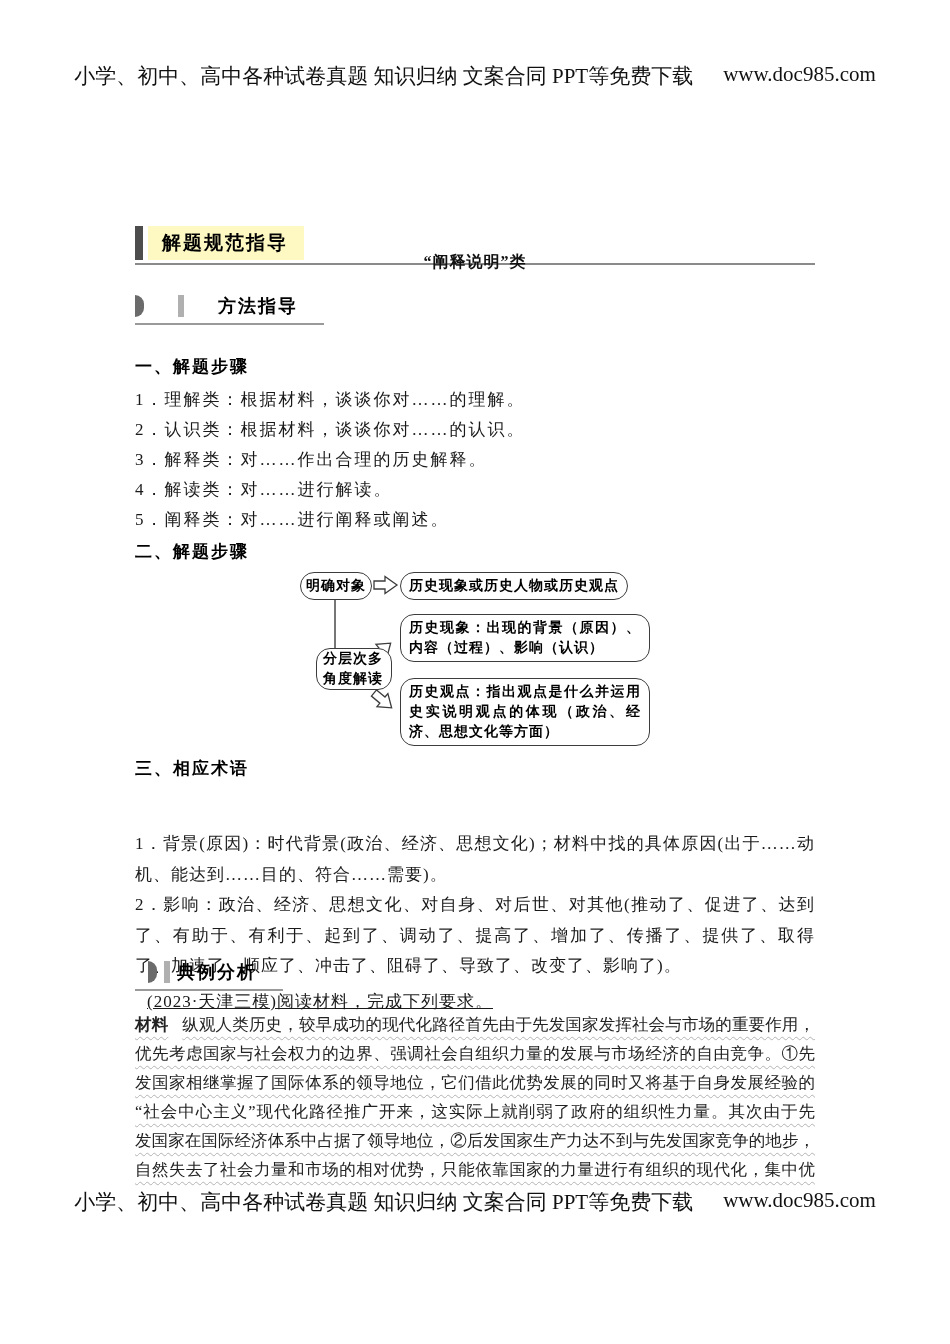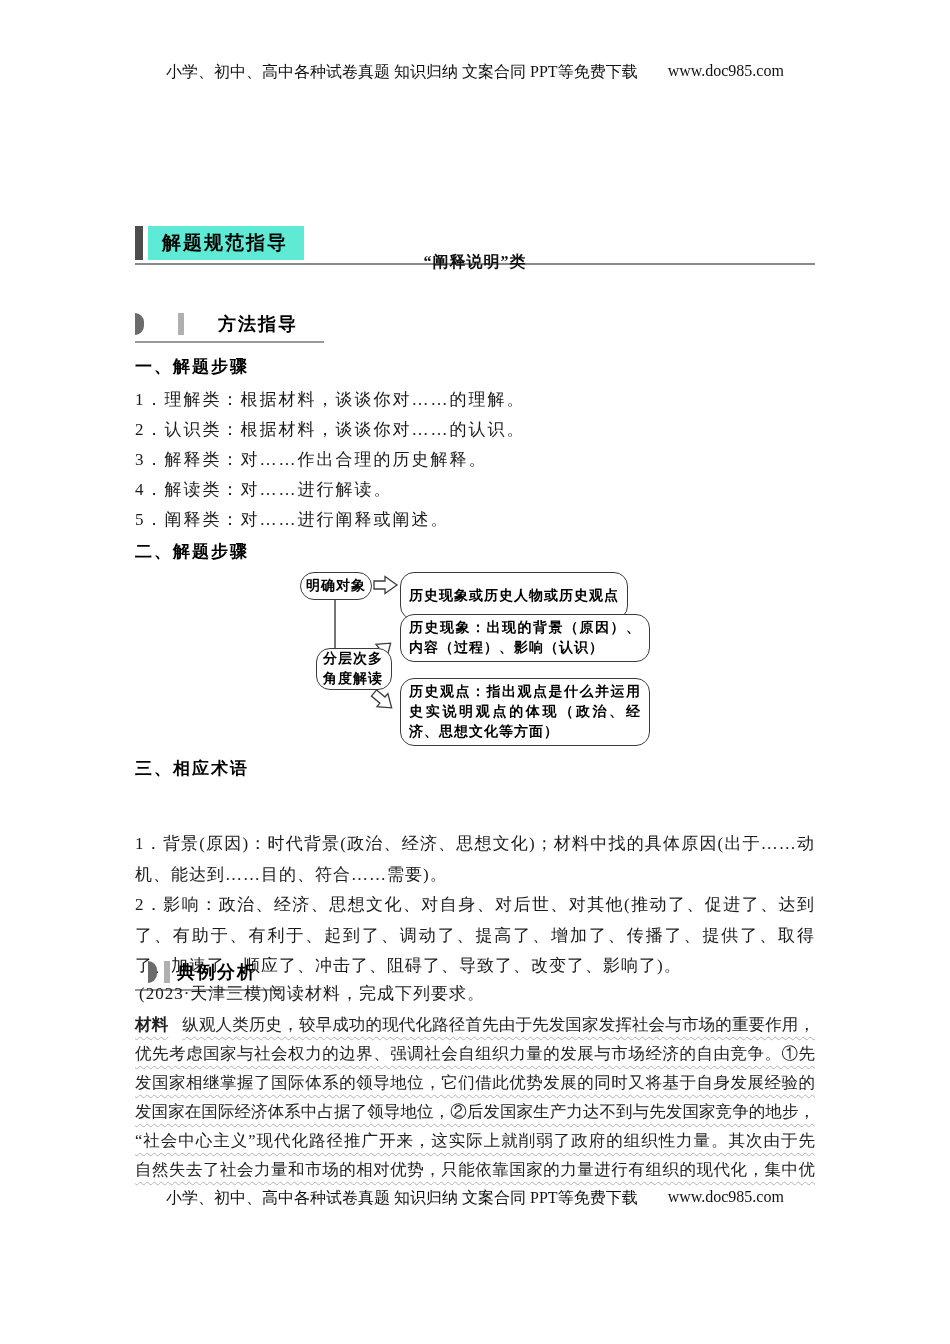--- a/index.html
+++ b/index.html
@@ -2,26 +2,26 @@
 <html><head>
 <meta charset="utf-8">
 <style>
   html,body{margin:0;padding:0;background:#fff;}
   .page{position:relative;width:950px;height:1344px;background:#ffffff;overflow:hidden;
         font-family:"Liberation Serif", serif;color:#1a1a1a;}
   .content{position:absolute;left:135px;top:0;width:680px;height:100%;}
 
   
   .running{position:absolute;left:0;width:100%;display:flex;justify-content:center;gap:30px;
-           font-size:16px;color:#111;white-space:nowrap;}
+           font-size:21px;color:#111;white-space:nowrap;}
 
   
   .banner{position:absolute;left:0;top:226px;display:flex;align-items:stretch;}
   .banner-bar{width:8px;background:#4d4d4d;margin-right:5px;}
-  .banner-box{background:#5eead4;padding:4px 16px 4px 14px;
+  .banner-box{background:#fef9c3;padding:4px 16px 4px 14px;
               font-family:"Liberation Sans", sans-serif;font-weight:bold;font-size:19px;
               letter-spacing:2px;color:#000;}
 
   
   .subtitle{position:absolute;left:0;top:252px;width:100%;height:28px;}
   .subtitle-line{position:absolute;left:0;right:0;top:11px;border-top:2px solid #8a8a8a;}
   .subtitle-text{position:relative;display:block;text-align:center;
                  font-size:16px;font-weight:600;letter-spacing:1px;color:#111;}
 
   
@@ -40,28 +40,28 @@
 
   .terms{position:absolute;left:0;width:100%;}
   .terms p{margin:0;line-height:30.5px;font-size:17px;letter-spacing:1px;
            text-align:justify;}
 
   
   .flow{position:absolute;left:163px;top:566px;width:500px;height:190px;}
   .fbox{position:absolute;border:1.4px solid #3c3c3c;border-radius:14px;background:#fff;
         font-weight:bold;font-size:14px;letter-spacing:1px;line-height:20px;color:#000000;}
   .fbox-a{left:2px;top:6px;width:70px;height:26px;display:flex;align-items:center;justify-content:center;}
-  .fbox-b{left:102px;top:6px;padding:13px 8px;white-space:nowrap;}
+  .fbox-b{left:102px;top:6px;padding:3px 8px;white-space:nowrap;}
   .fbox-d{left:102px;top:48px;width:232px;padding:3px 8px;text-align:justify;}
   .fbox-c{left:18px;top:82px;width:62px;padding:0 6px;}
   .fbox-e{left:102px;top:112px;width:232px;padding:3px 8px;text-align:justify;}
   .flow svg{position:absolute;left:0;top:0;}
 
   
-  .intro{position:absolute;left:0;margin:4px;line-height:30px;font-size:17px;letter-spacing:1px;}
+  .intro{position:absolute;left:0;margin:12px;line-height:30px;font-size:17px;letter-spacing:1px;text-decoration:underline;}
   .material{position:absolute;left:0;width:100%;}
   .m-line{line-height:29px;font-size:16.5px;color:#222;
           text-align:justify;text-align-last:justify;
           text-decoration:underline;text-decoration-style:wavy;
           text-decoration-color:#b3b3b3;text-decoration-thickness:1px;
           text-underline-offset:6px;}
   .m-label{font-weight:bold;margin-right:14px;}
 </style>
 </head>
 <body>
@@ -77,21 +77,21 @@
     <div class="banner">
       <div class="banner-bar"></div>
       <div class="banner-box">解题规范指导</div>
     </div>
 
     <div class="subtitle">
       <div class="subtitle-line"></div>
       <span class="subtitle-text">“阐释说明”类</span>
     </div>
 
-    <div class="sec-head" style="top:310px;gap:34px;">
+    <div class="sec-head" style="top:292px;gap:34px;">
       <span class="icon-moon"></span>
       <span class="icon-bar"></span>
       <span class="sec-head-label">方法指导</span>
     </div>
 
     <div class="h-num" style="top:352px;">一、解题步骤</div>
 
     <div class="q-list" style="top:385px;">
       <p>1．理解类：根据材料，谈谈你对……的理解。</p>
       <p>2．认识类：根据材料，谈谈你对……的认识。</p>
@@ -130,22 +130,22 @@
     </div>
 
     <p class="intro" style="top:975px;">(2023·天津三模)阅读材料，完成下列要求。</p>
 
     <div class="material" style="top:1010px;">
       <div class="m-line">
         <span class="m-label">材料</span><span>纵观人类历史，较早成功的现代化路径首先由于先发国家发挥社会与市场的重要作用，</span>
       </div>
       <div class="m-line">优先考虑国家与社会权力的边界、强调社会自组织力量的发展与市场经济的自由竞争。①先</div>
       <div class="m-line">发国家相继掌握了国际体系的领导地位，它们借此优势发展的同时又将基于自身发展经验的</div>
+      <div class="m-line">“社会中心主义”现代化路径推广开来，这实际上就削弱了政府的组织性力量。其次由于先</div>
       <div class="m-line">发国家在国际经济体系中占据了领导地位，②后发国家生产力达不到与先发国家竞争的地步，</div>
-      <div class="m-line">“社会中心主义”现代化路径推广开来，这实际上就削弱了政府的组织性力量。其次由于先</div>
       <div class="m-line">自然失去了社会力量和市场的相对优势，只能依靠国家的力量进行有组织的现代化，集中优</div>
     </div>
 
     <div class="running" style="top:1188px;">
       <span>小学、初中、高中各种试卷真题 知识归纳 文案合同 PPT等免费下载</span>
       <span>www.doc985.com</span>
     </div>
 
   </div>
 </div>

